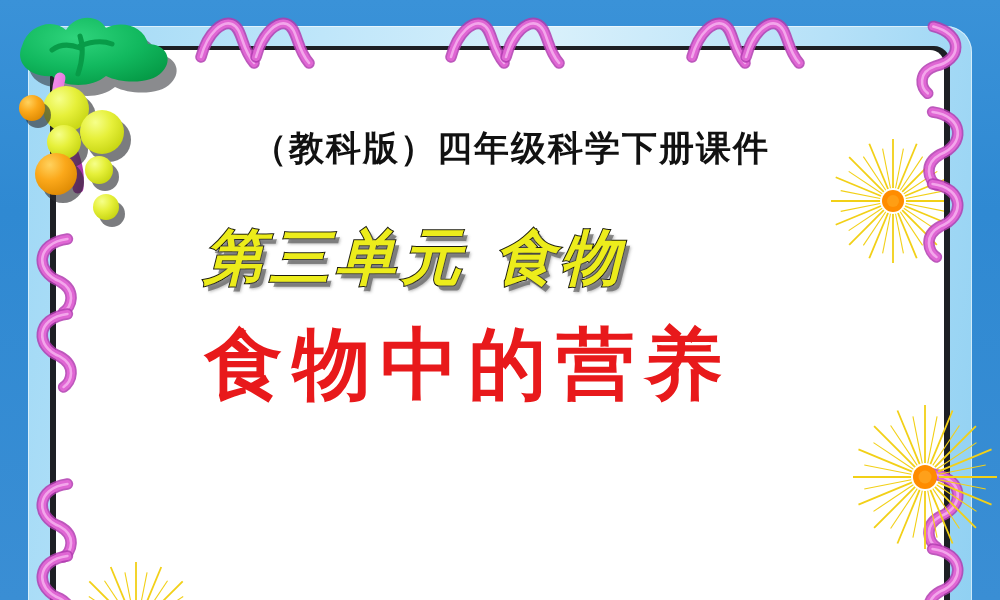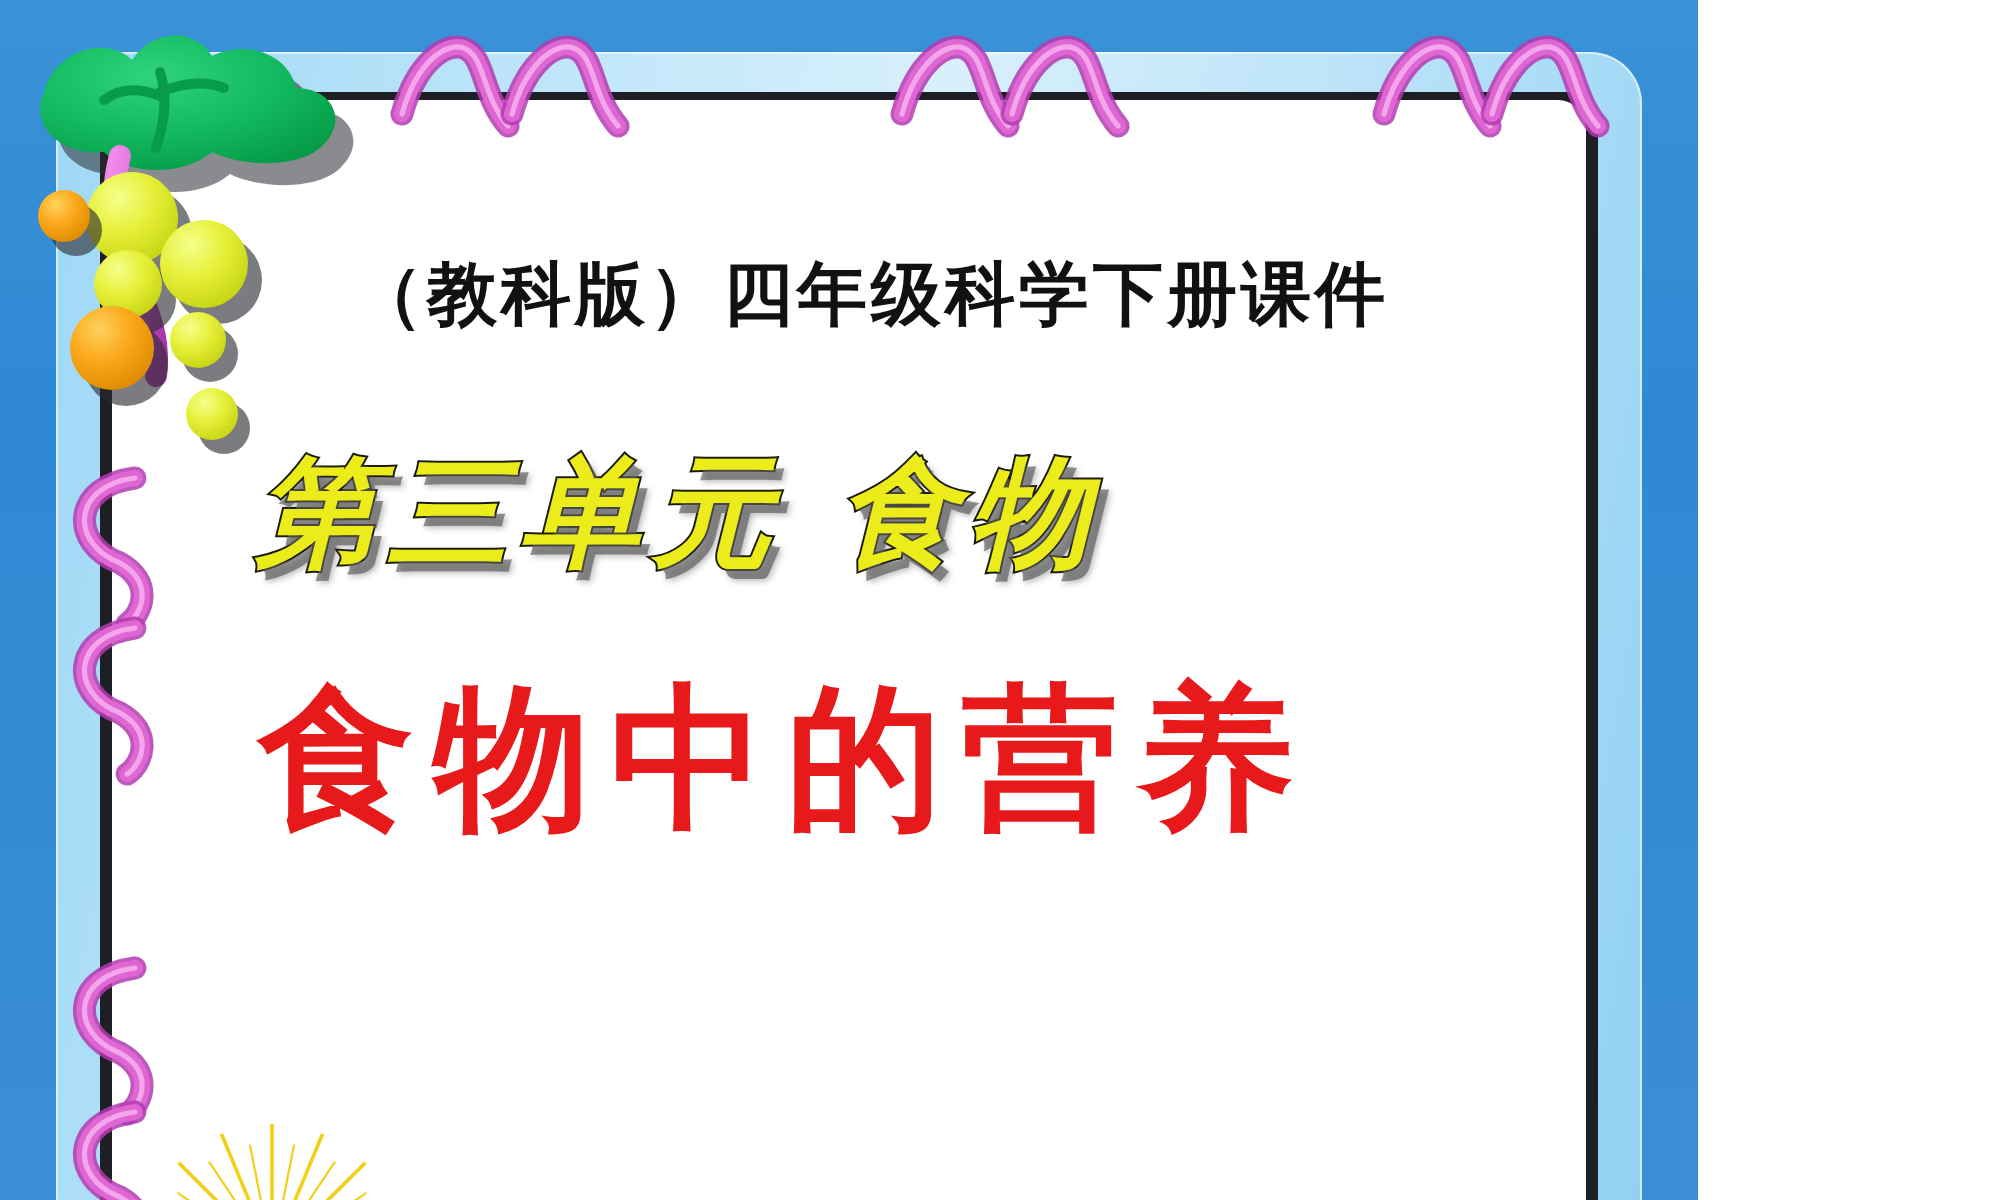--- a/index.html
+++ b/index.html
@@ -5,21 +5,21 @@
 <style>
   html, body {
     margin: 0; padding: 0;
     width: 1000px; height: 600px;
     overflow: hidden;
     font-family: "DejaVu Sans", "Liberation Sans", sans-serif;
   }
 
   #slide {
     position: relative;
-    width: 849px;
+    width: 1000px;
     height: 600px;
     background: #737373;
     overflow: hidden;
   }
 
   
   .blue-plate {
     position: absolute;
     inset: 0;
     background: linear-gradient(180deg, #3a92d8 0%, #2f89d2 35%, #3a8ed4 100%);
@@ -82,21 +82,21 @@
 
   
   .line-unit {
     font-family: "DejaVu Serif", "Liberation Serif", serif;
     font-size: 60px;
     font-weight: 700;
     font-style: italic;
     line-height: 1;
     color: #ecec1b;
     letter-spacing: 6px;
-    margin-bottom: 54px;
+    margin-bottom: 38px;
     padding-right: 170px;
     -webkit-text-stroke: 2px #1a1a0d;
     paint-order: stroke fill;
     text-shadow:
        4px 5px 0 rgba(90,90,90,.65),
        5px 6px 3px rgba(60,60,60,.35);
   }
 
   
   .line-title {

